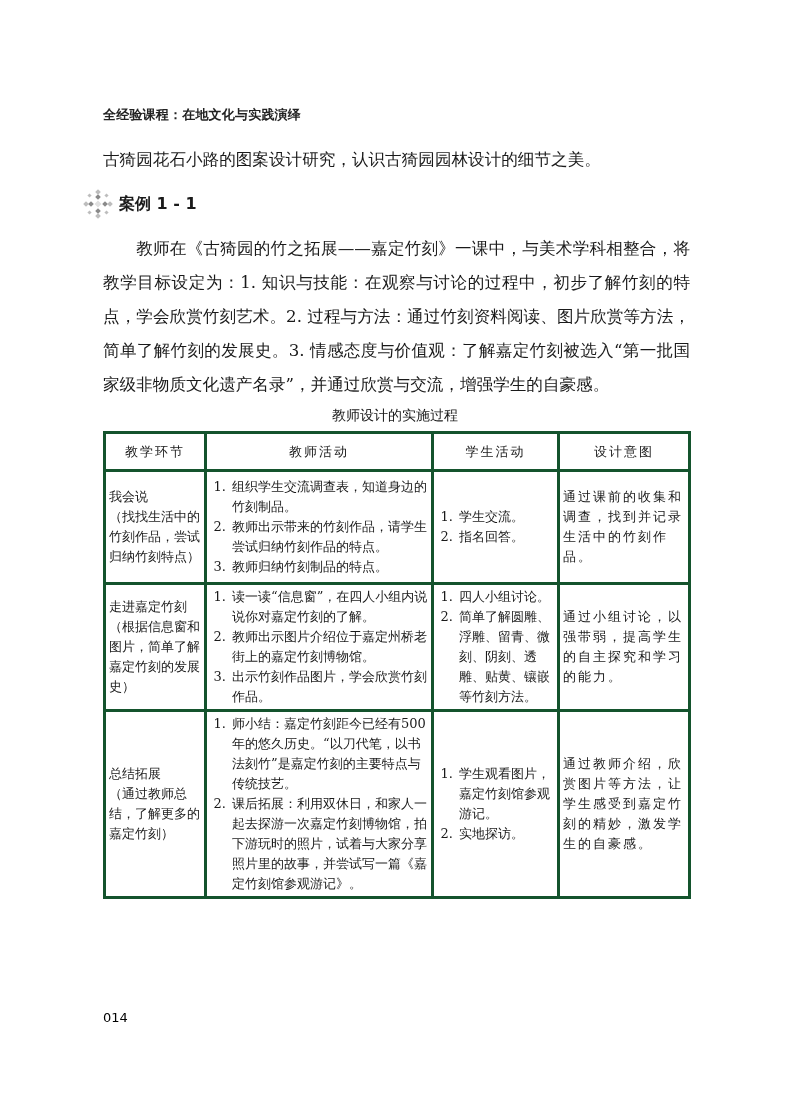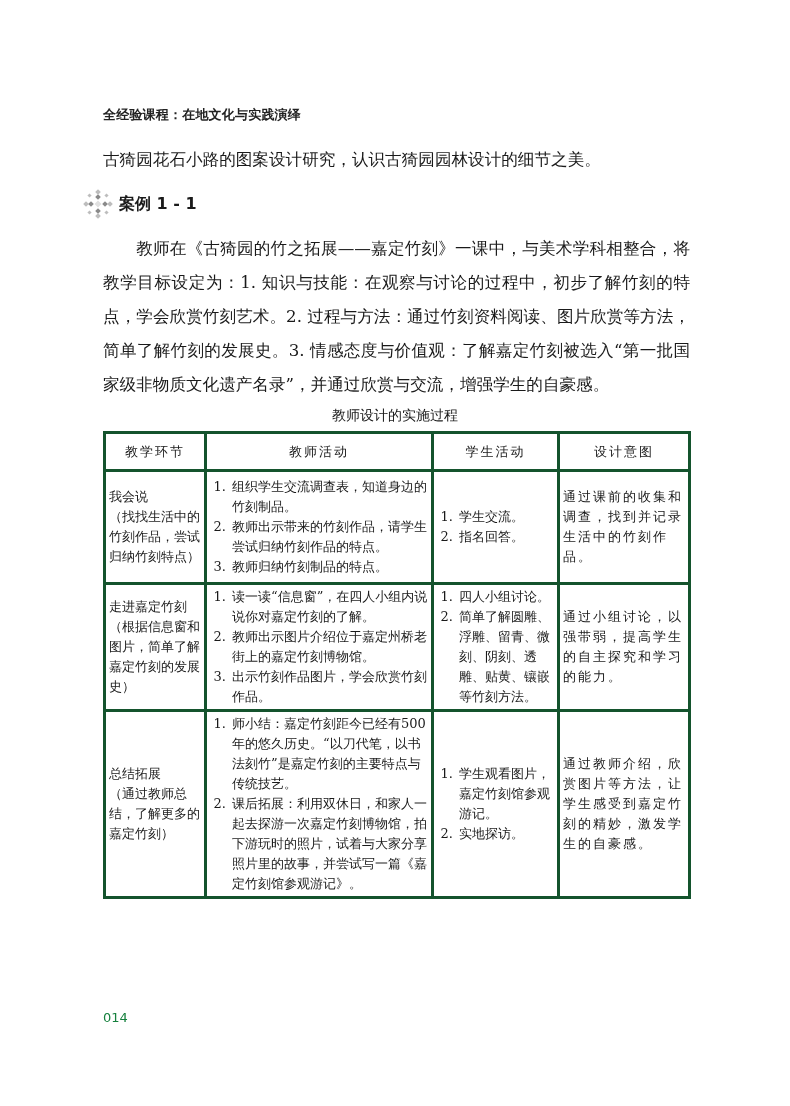--- a/index.html
+++ b/index.html
@@ -51,21 +51,21 @@
   ol.items { margin: 0; padding: 0 0 0 20px; }
   ol.items li { padding-left: 2px; }
   .plain { margin: 0; }
   tr.r1 td { height: 76px; }
   tr.r2 td { height: 106px; }
   tr.r3 td { height: 116px; }
   tr.r4 td { height: 176px; }
   .page-number {
     position: absolute; left: 103px; top: 1010px;
     font-family: "DejaVu Sans", "Liberation Sans", sans-serif;
-    font-size: 13px; color: #15803d;
+    font-size: 13px; color: #000000;
   }
 </style>
 </head>
 <body>
 
 <div class="running-head">全经验课程：在地文化与实践演绎</div>
 
 <div class="para p1">古猗园花石小路的图案设计研究，认识古猗园园林设计的细节之美。</div>
 
 <div class="case-heading">

